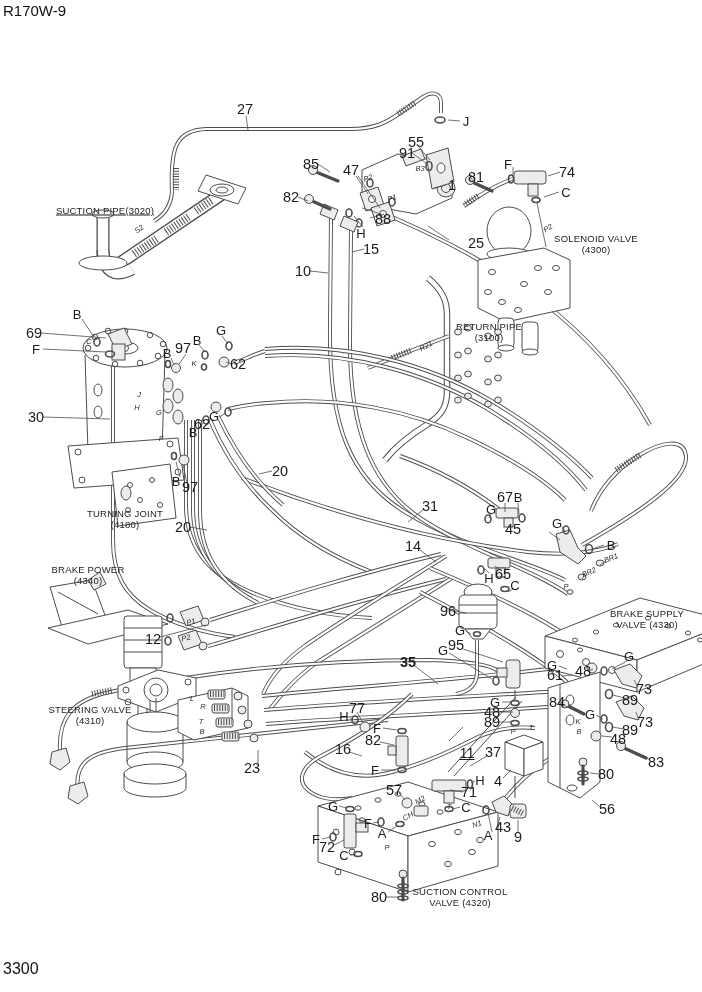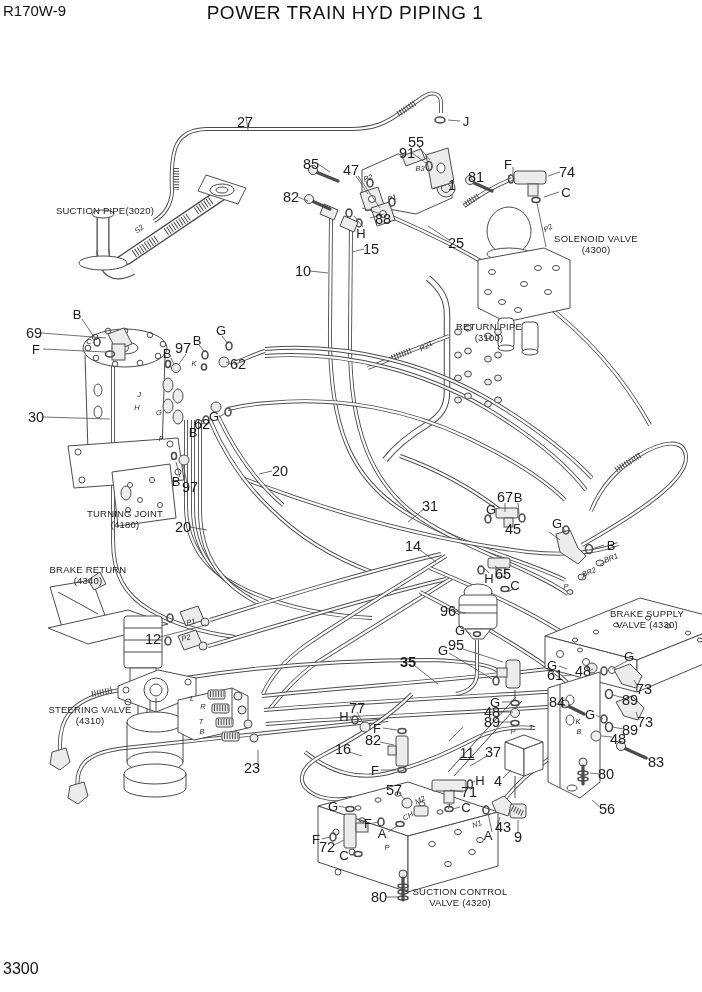--- a/index.html
+++ b/index.html
@@ -503,36 +503,36 @@
       <path class="leader" d="M246,116 L248,130 M318,164 L330,172 M356,176 L368,194 M358,176 L380,208 M412,153 L426,163 M419,147 L430,160 M460,121 L448,120 M470,177 L476,184 M446,185 L434,188 M298,197 L308,201 M381,214 L362,208 M384,214 L370,218 M363,227 L354,216 M364,249 L352,252 M449,240 L428,226 M310,271 L328,273 M560,172 L548,176 M513,167 L513,175 M559,192 L544,197"></path>
       <path class="leader" d="M82,319 L94,337 M41,333 L106,338 M43,349 L106,352 M43,417 L110,419 M171,358 L174,365 M186,354 L179,364 M199,345 L205,352 M222,336 L228,344 M231,364 L226,362 M219,417 L226,413 M198,429 L204,422 M180,477 L176,462 M187,483 L183,465 M272,471 L259,474 M190,527 L207,530"></path>
       <path class="leader" d="M424,509 L408,522 M420,550 L436,562 M160,637 L206,625 M258,765 L258,750 M505,503 L505,512 M518,503 L519,514 M491,514 L489,518 M549,532 L560,540 M562,527 L566,532 M604,545 L592,549 M489,573 L484,568 M500,570 L495,566 M513,589 L508,592 M455,611 L466,613 M466,631 L471,634 M463,649 L503,662 M449,653 L492,679 M415,666 L438,684"></path>
       <path class="leader" d="M559,666 L567,669 M562,676 L572,675 M589,671 L593,669 M627,661 L612,669 M638,687 L634,680 M624,698 L613,695 M563,705 L570,708 M596,715 L603,719 M639,720 L636,712 M624,729 L612,727 M612,737 L602,736 M650,760 L643,755 M600,774 L590,773 M601,808 L592,800"></path>
       <path class="leader" d="M502,702 L512,702 M499,712 L513,712 M499,722 L512,722 M463,727 L449,741 M357,712 L363,723 M350,717 L352,720 M383,728 L397,730 M380,742 L394,745 M381,770 L396,770 M349,752 L362,756 M487,756 L470,766 M399,793 L405,800 M463,792 L450,790 M475,781 L471,783 M460,807 L453,809 M503,778 L511,770"></path>
       <path class="leader" d="M339,806 L347,808 M373,823 L378,822 M388,832 L397,826 M322,839 L330,837 M334,845 L344,840 M350,855 L356,854 M497,827 L500,817 M492,832 L488,813 M518,833 L518,820 M386,897 L398,897 M606,561 L600,565 M585,574 L582,579"></path>
     </g>
   </svg>
 
   <div id="labels">
-      <span class="lab num" style="left: 245px; top: 109px; margin-top: 13px;">27</span>
+      <span class="lab num" style="left: 245px; top: 109px;">27</span>
       <span class="lab num" style="left: 311px; top: 164px;">85</span>
       <span class="lab num" style="left: 351px; top: 170px;">47</span>
       <span class="lab num" style="left: 407px; top: 153px;">91</span>
       <span class="lab num" style="left: 416px; top: 142px;">55</span>
       <span class="lab letter" style="left: 466px; top: 121px;">J</span>
       <span class="lab num" style="left: 452px; top: 185px;">1</span>
       <span class="lab num" style="left: 476px; top: 177px;">81</span>
       <span class="lab letter" style="left: 508px; top: 164px;">F</span>
       <span class="lab num" style="left: 567px; top: 172px;">74</span>
       <span class="lab letter" style="left: 566px; top: 192px;">C</span>
       <span class="lab num" style="left: 291px; top: 197px;">82</span>
       <span class="lab num" style="left: 383px; top: 219px;">88</span>
       <span class="lab letter" style="left: 361px; top: 233px;">H</span>
       <span class="lab num" style="left: 371px; top: 249px;">15</span>
-      <span class="lab num" style="left: 456px; top: 243px;">25</span>
+      <span class="lab num" style="left: 476px; top: 243px;">25</span>
       <span class="lab num" style="left: 303px; top: 271px;">10</span>
       <span class="lab letter" style="left: 77px; top: 314px;">B</span>
       <span class="lab num" style="left: 34px; top: 333px;">69</span>
       <span class="lab letter" style="left: 36px; top: 349px;">F</span>
       <span class="lab letter" style="left: 167px; top: 353px;">B</span>
       <span class="lab num" style="left: 183px; top: 348px;">97</span>
       <span class="lab letter" style="left: 197px; top: 340px;">B</span>
       <span class="lab letter" style="left: 221px; top: 330px;">G</span>
       <span class="lab num" style="left: 238px; top: 364px;">62</span>
       <span class="lab num" style="left: 36px; top: 417px;">30</span>
@@ -624,49 +624,48 @@
       <span class="lab port" style="left: 566px; top: 586px;">P</span>
       <span class="lab port" style="left: 513px; top: 731px;">P</span>
       <span class="lab port" style="left: 531px; top: 727px;">T</span>
       <span class="lab port" style="left: 578px; top: 721px;">K</span>
       <span class="lab port" style="left: 579px; top: 731px;">B</span>
       <span class="lab port" style="left: 420px; top: 800px; transform: translate(-50%, -50%) rotate(-30deg);">M2</span>
       <span class="lab port" style="left: 449px; top: 806px;">T</span>
       <span class="lab port" style="left: 408px; top: 816px; transform: translate(-50%, -50%) rotate(-30deg);">CH</span>
       <span class="lab port" style="left: 477px; top: 824px; transform: translate(-50%, -50%) rotate(-20deg);">N1</span>
       <span class="lab port" style="left: 387px; top: 847px;">P</span>
-      <div class="lab comp" style="left: 105px; top: 210px;">
+      <div class="lab comp" style="left: 105px; top: 210px; text-decoration: underline;">
         <div>SUCTION PIPE(3020)</div>
       </div>
       <div class="lab comp" style="left: 596px; top: 244px;">
         <div>SOLENOID VALVE</div>
         <div>(4300)</div>
       </div>
       <div class="lab comp" style="left: 489px; top: 332px;">
         <div>RETURN PIPE</div>
         <div>(3100)</div>
       </div>
       <div class="lab comp" style="left: 125px; top: 519px;">
         <div>TURNING JOINT</div>
         <div>(4180)</div>
       </div>
       <div class="lab comp" style="left: 88px; top: 575px;">
-        <div>BRAKE RETURN</div>
+        <div>BRAKE POWER</div>
         <div>(4340)</div>
       </div>
       <div class="lab comp" style="left: 647px; top: 619px;">
         <div>BRAKE SUPPLY</div>
         <div>VALVE (4330)</div>
       </div>
       <div class="lab comp" style="left: 90px; top: 715px;">
         <div>STEERING VALVE</div>
         <div>(4310)</div>
       </div>
       <div class="lab comp" style="left: 460px; top: 897px;">
         <div>SUCTION CONTROL</div>
         <div>VALVE (4320)</div>
       </div>
     </div>
 
   <div class="hdr-model">R170W-9</div>
-  <div class="hdr-title">POWER TRAIN HYD PIPING 1</div>
   <div class="pagenum">3300</div>
 </div>
 
 </body></html>

